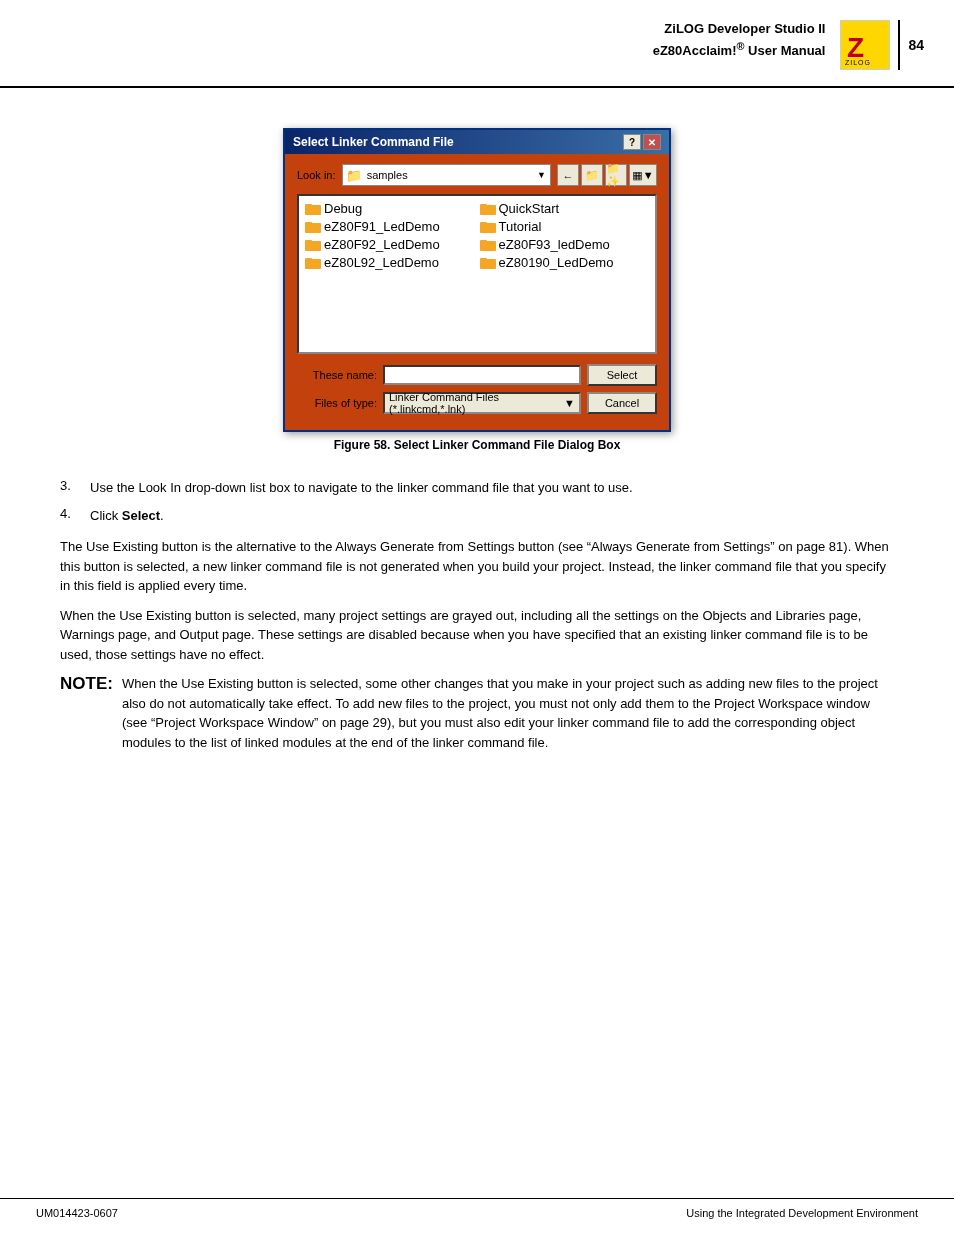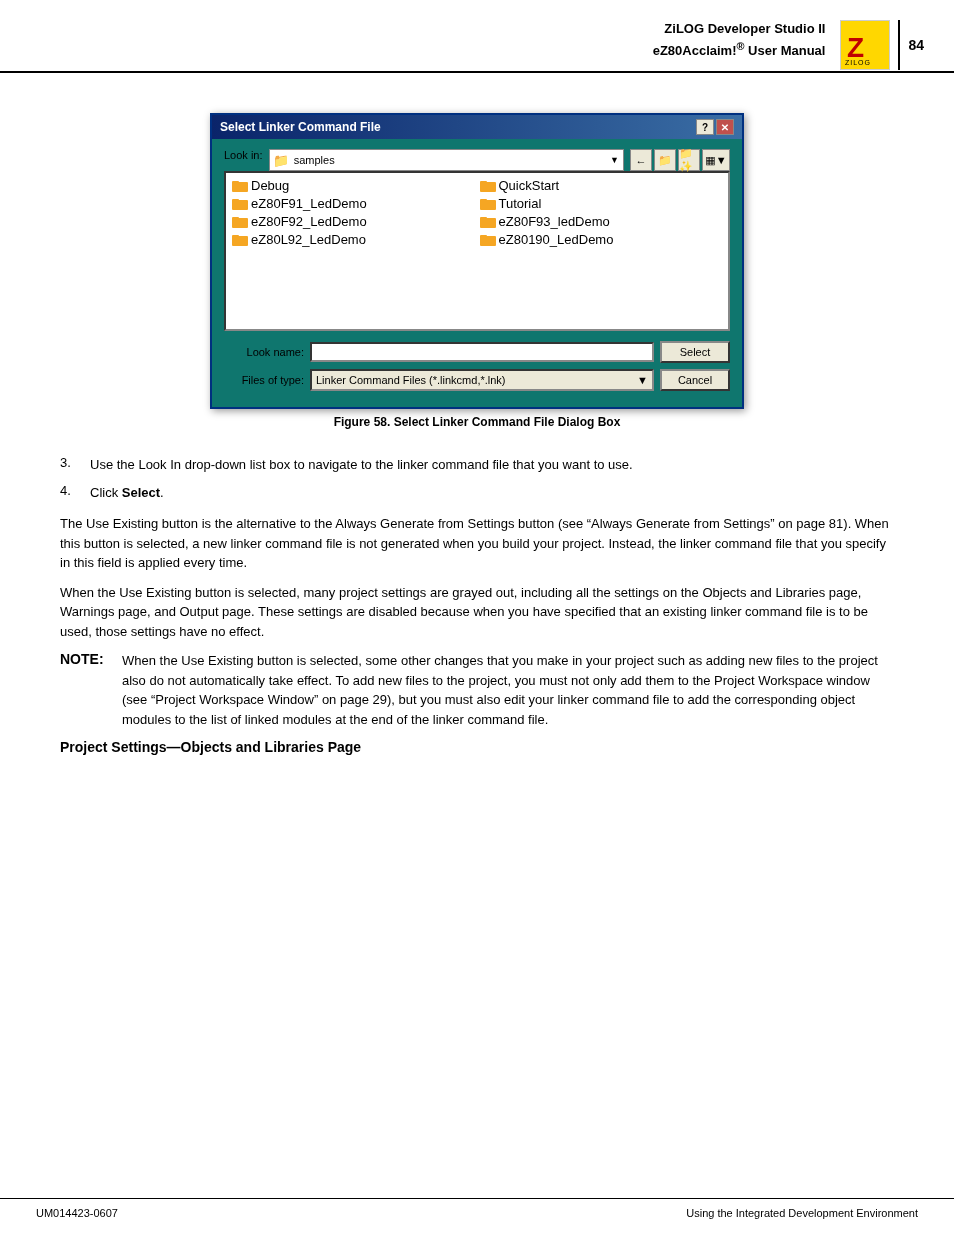--- a/index.html
+++ b/index.html
@@ -10,21 +10,21 @@
       color: #000000;
       width: 954px;
       min-height: 1235px;
     }
 
     
     .header {
       display: flex;
       justify-content: flex-end;
       align-items: flex-start;
-      padding: 20px 30px 1px 30px;
+      padding: 20px 30px 16px 30px;
       border-bottom: 2px solid #000;
     }
     .header-text {
       text-align: right;
       font-family: Arial, sans-serif;
       font-size: 13px;
       font-weight: bold;
       margin-right: 15px;
       line-height: 1.4;
     }
@@ -61,22 +61,22 @@
     .dialog-container {
       display: flex;
       flex-direction: column;
       align-items: center;
       margin: 20px 0 10px 0;
     }
 
     
     .win-dialog {
       border: 2px solid #003080;
-      background: #0f766e;
-      width: 534px;
+      background: #c2410c;
+      width: 388px;
       font-family: Arial, sans-serif;
       font-size: 11px;
       box-shadow: 2px 2px 8px rgba(0,0,0,0.4);
     }
     .win-titlebar {
       background: linear-gradient(to right, #0A246A, #3A6EA5);
       color: #fff;
       font-size: 12px;
       font-weight: bold;
       padding: 4px 8px;
@@ -115,22 +115,22 @@
       align-items: center;
       justify-content: center;
       color: #fff;
       cursor: pointer;
     }
     .win-body {
       padding: 10px 12px;
     }
     .win-lookin-row {
       display: flex;
-      align-items: flex-start;
-      margin-bottom: 0;
+      align-items: center;
+      margin-bottom: 8px;
       gap: 6px;
     }
     .win-lookin-label {
       font-size: 11px;
       white-space: nowrap;
     }
     .win-lookin-dropdown {
       display: flex;
       align-items: center;
       background: #fff;
@@ -267,21 +267,21 @@
       line-height: 1.5;
     }
 
     .note-row {
       display: flex;
       gap: 12px;
       margin-bottom: 10px;
     }
     .note-label {
       font-family: Arial, sans-serif;
-      font-size: 14px;
+      font-size: 17px;
       font-weight: bold;
       min-width: 50px;
     }
     .note-text {
       font-family: Arial, sans-serif;
       font-size: 13px;
       line-height: 1.5;
     }
 
     .section-heading {
@@ -426,21 +426,21 @@
           <div class="win-fileitem">
             <svg class="folder-svg" width="16" height="13" viewBox="0 0 16 13">
                 <rect x="0" y="3" width="16" height="10" rx="1" fill="#F5A623"></rect>
                 <rect x="0" y="2" width="7" height="3" rx="1" fill="#F5A623"></rect>
               </svg>
             <span>eZ80190_LedDemo</span>
           </div>
         </div>
 
         <div class="win-field-row">
-          <span class="win-field-label">Look name:</span>
+          <span class="win-field-label">These name:</span>
           <input class="win-field-input" type="text" value="" style="">
           <div class="win-action-btn">Select</div>
         </div>
 
         <div class="win-field-row">
           <span class="win-field-label">Files of type:</span>
           <div class="win-filetype-dropdown">
             <span>Linker Command Files (*.linkcmd,*.lnk)</span>
             <span>▼</span>
           </div>
@@ -462,20 +462,19 @@
   </div>
 
   <p class="body-text">The Use Existing button is the alternative to the Always Generate from Settings button (see “Always Generate from Settings” on page 81). When this button is selected, a new linker command file is not generated when you build your project. Instead, the linker command file that you specify in this field is applied every time.</p>
   <p class="body-text">When the Use Existing button is selected, many project settings are grayed out, including all the settings on the Objects and Libraries page, Warnings page, and Output page. These settings are disabled because when you have specified that an existing linker command file is to be used, those settings have no effect.</p>
 
   <div class="note-row">
     <span class="note-label">NOTE:</span>
     <span class="note-text">When the Use Existing button is selected, some other changes that you make in your project such as adding new files to the project also do not automatically take effect. To add new files to the project, you must not only add them to the Project Workspace window (see “Project Workspace Window” on page 29), but you must also edit your linker command file to add the corresponding object modules to the list of linked modules at the end of the linker command file.</span>
   </div>
 
-  <div class="section-heading">Project Settings—Objects and Libraries Page</div>
 
 </div>
 
 <div class="footer">
   <span class="footer-left">UM014423-0607</span>
   <span class="footer-right">Using the Integrated Development Environment</span>
 </div>
 
 </body></html>

